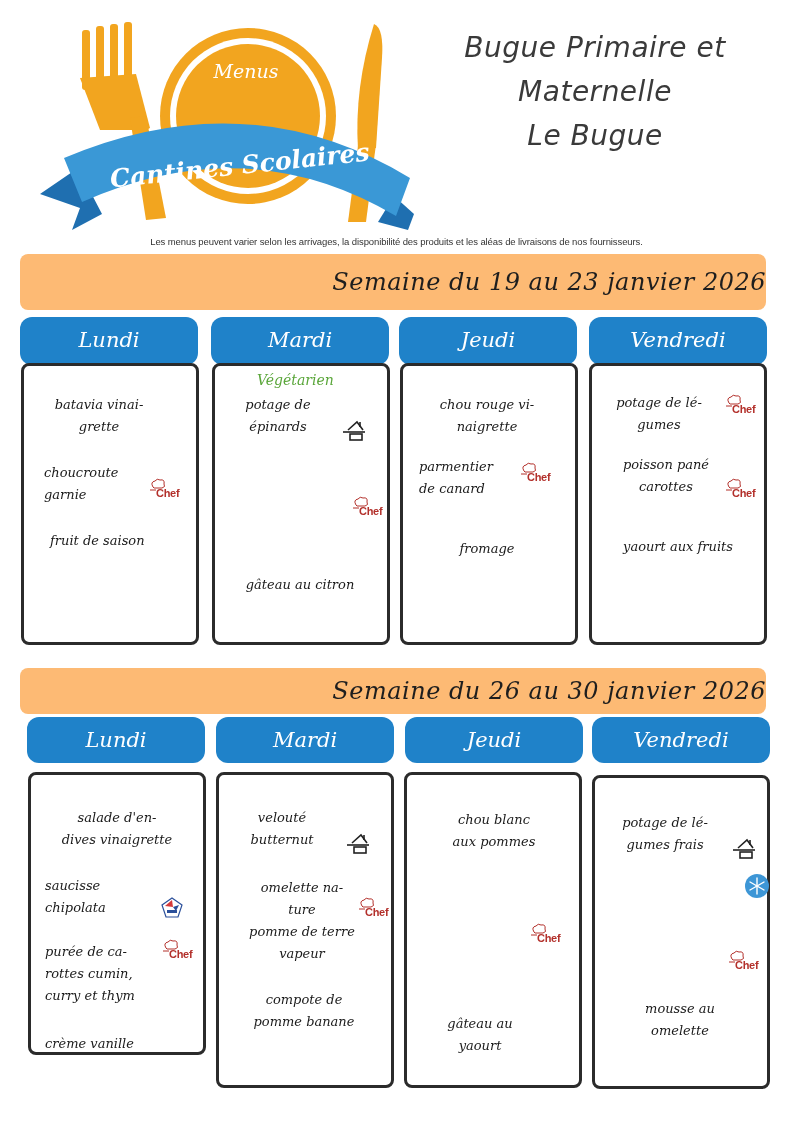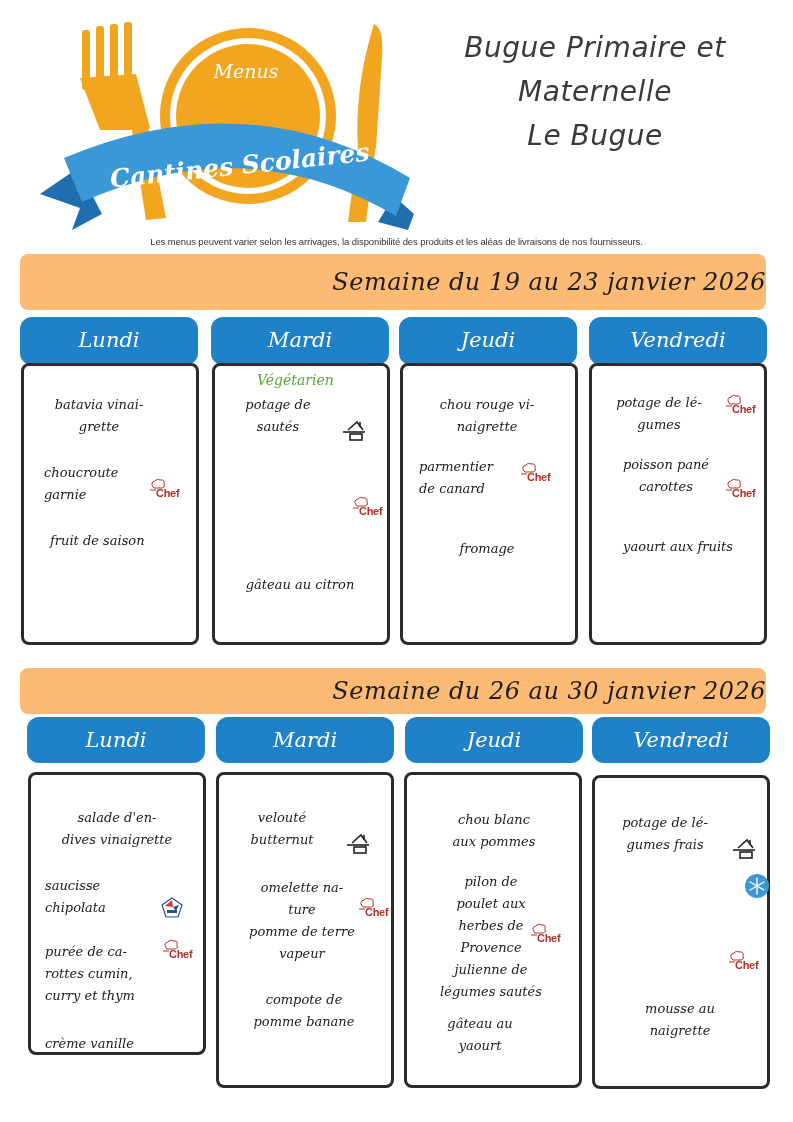--- a/index.html
+++ b/index.html
@@ -135,21 +135,21 @@
         <use href="#hat"></use>
       </svg>
       <span class="lbl">Chef</span>
     </div>
   <div class="item left" style="left:26px;top:164px;width:140px;">fruit de saison</div>
 </div>
 
 <div class="card" style="left:212px;top:363px;width:178px;height:282px;">
   <div class="veg" style="left:42px;top:6px;">Végétarien</div>
   <div class="item" style="left:18px;top:28px;width:90px;">potage de
-sautés</div>
+épinards</div>
   <svg class="house" style="left:128px;top:54px;">
       <use href="#house"></use>
     </svg>
   <div class="chef" style="left:138px;top:130px;">
       <svg class="hat" viewBox="0 0 18 14">
         <use href="#hat"></use>
       </svg>
       <span class="lbl">Chef</span>
     </div>
   <div class="item" style="left:10px;top:208px;width:150px;">gâteau au citron</div>
@@ -234,26 +234,20 @@
       </svg>
       <span class="lbl">Chef</span>
     </div>
   <div class="item" style="left:10px;top:214px;width:150px;">compote de
 pomme banane</div>
 </div>
 
 <div class="card" style="left:404px;top:772px;width:178px;height:316px;text-decoration:underline;">
   <div class="item" style="left:22px;top:34px;width:130px;">chou blanc
 aux pommes</div>
-  <div class="item" style="left:14px;top:96px;width:140px;">pilon de
-poulet aux
-herbes de
-Provence
-julienne de
-légumes sautés</div>
   <div class="chef" style="left:124px;top:148px;">
       <svg class="hat" viewBox="0 0 18 14">
         <use href="#hat"></use>
       </svg>
       <span class="lbl">Chef</span>
     </div>
   <div class="item" style="left:18px;top:238px;width:110px;">gâteau au
 yaourt</div>
 </div>
 
@@ -266,14 +260,14 @@
   <div class="snow" style="left:150px;top:96px;"><svg width="24" height="24">
         <use href="#snow"></use>
       </svg></div>
   <div class="chef" style="left:134px;top:172px;">
       <svg class="hat" viewBox="0 0 18 14">
         <use href="#hat"></use>
       </svg>
       <span class="lbl">Chef</span>
     </div>
   <div class="item" style="left:30px;top:220px;width:110px;">mousse au
-naigrette</div>
+omelette</div>
 </div>
 
 </body></html>

